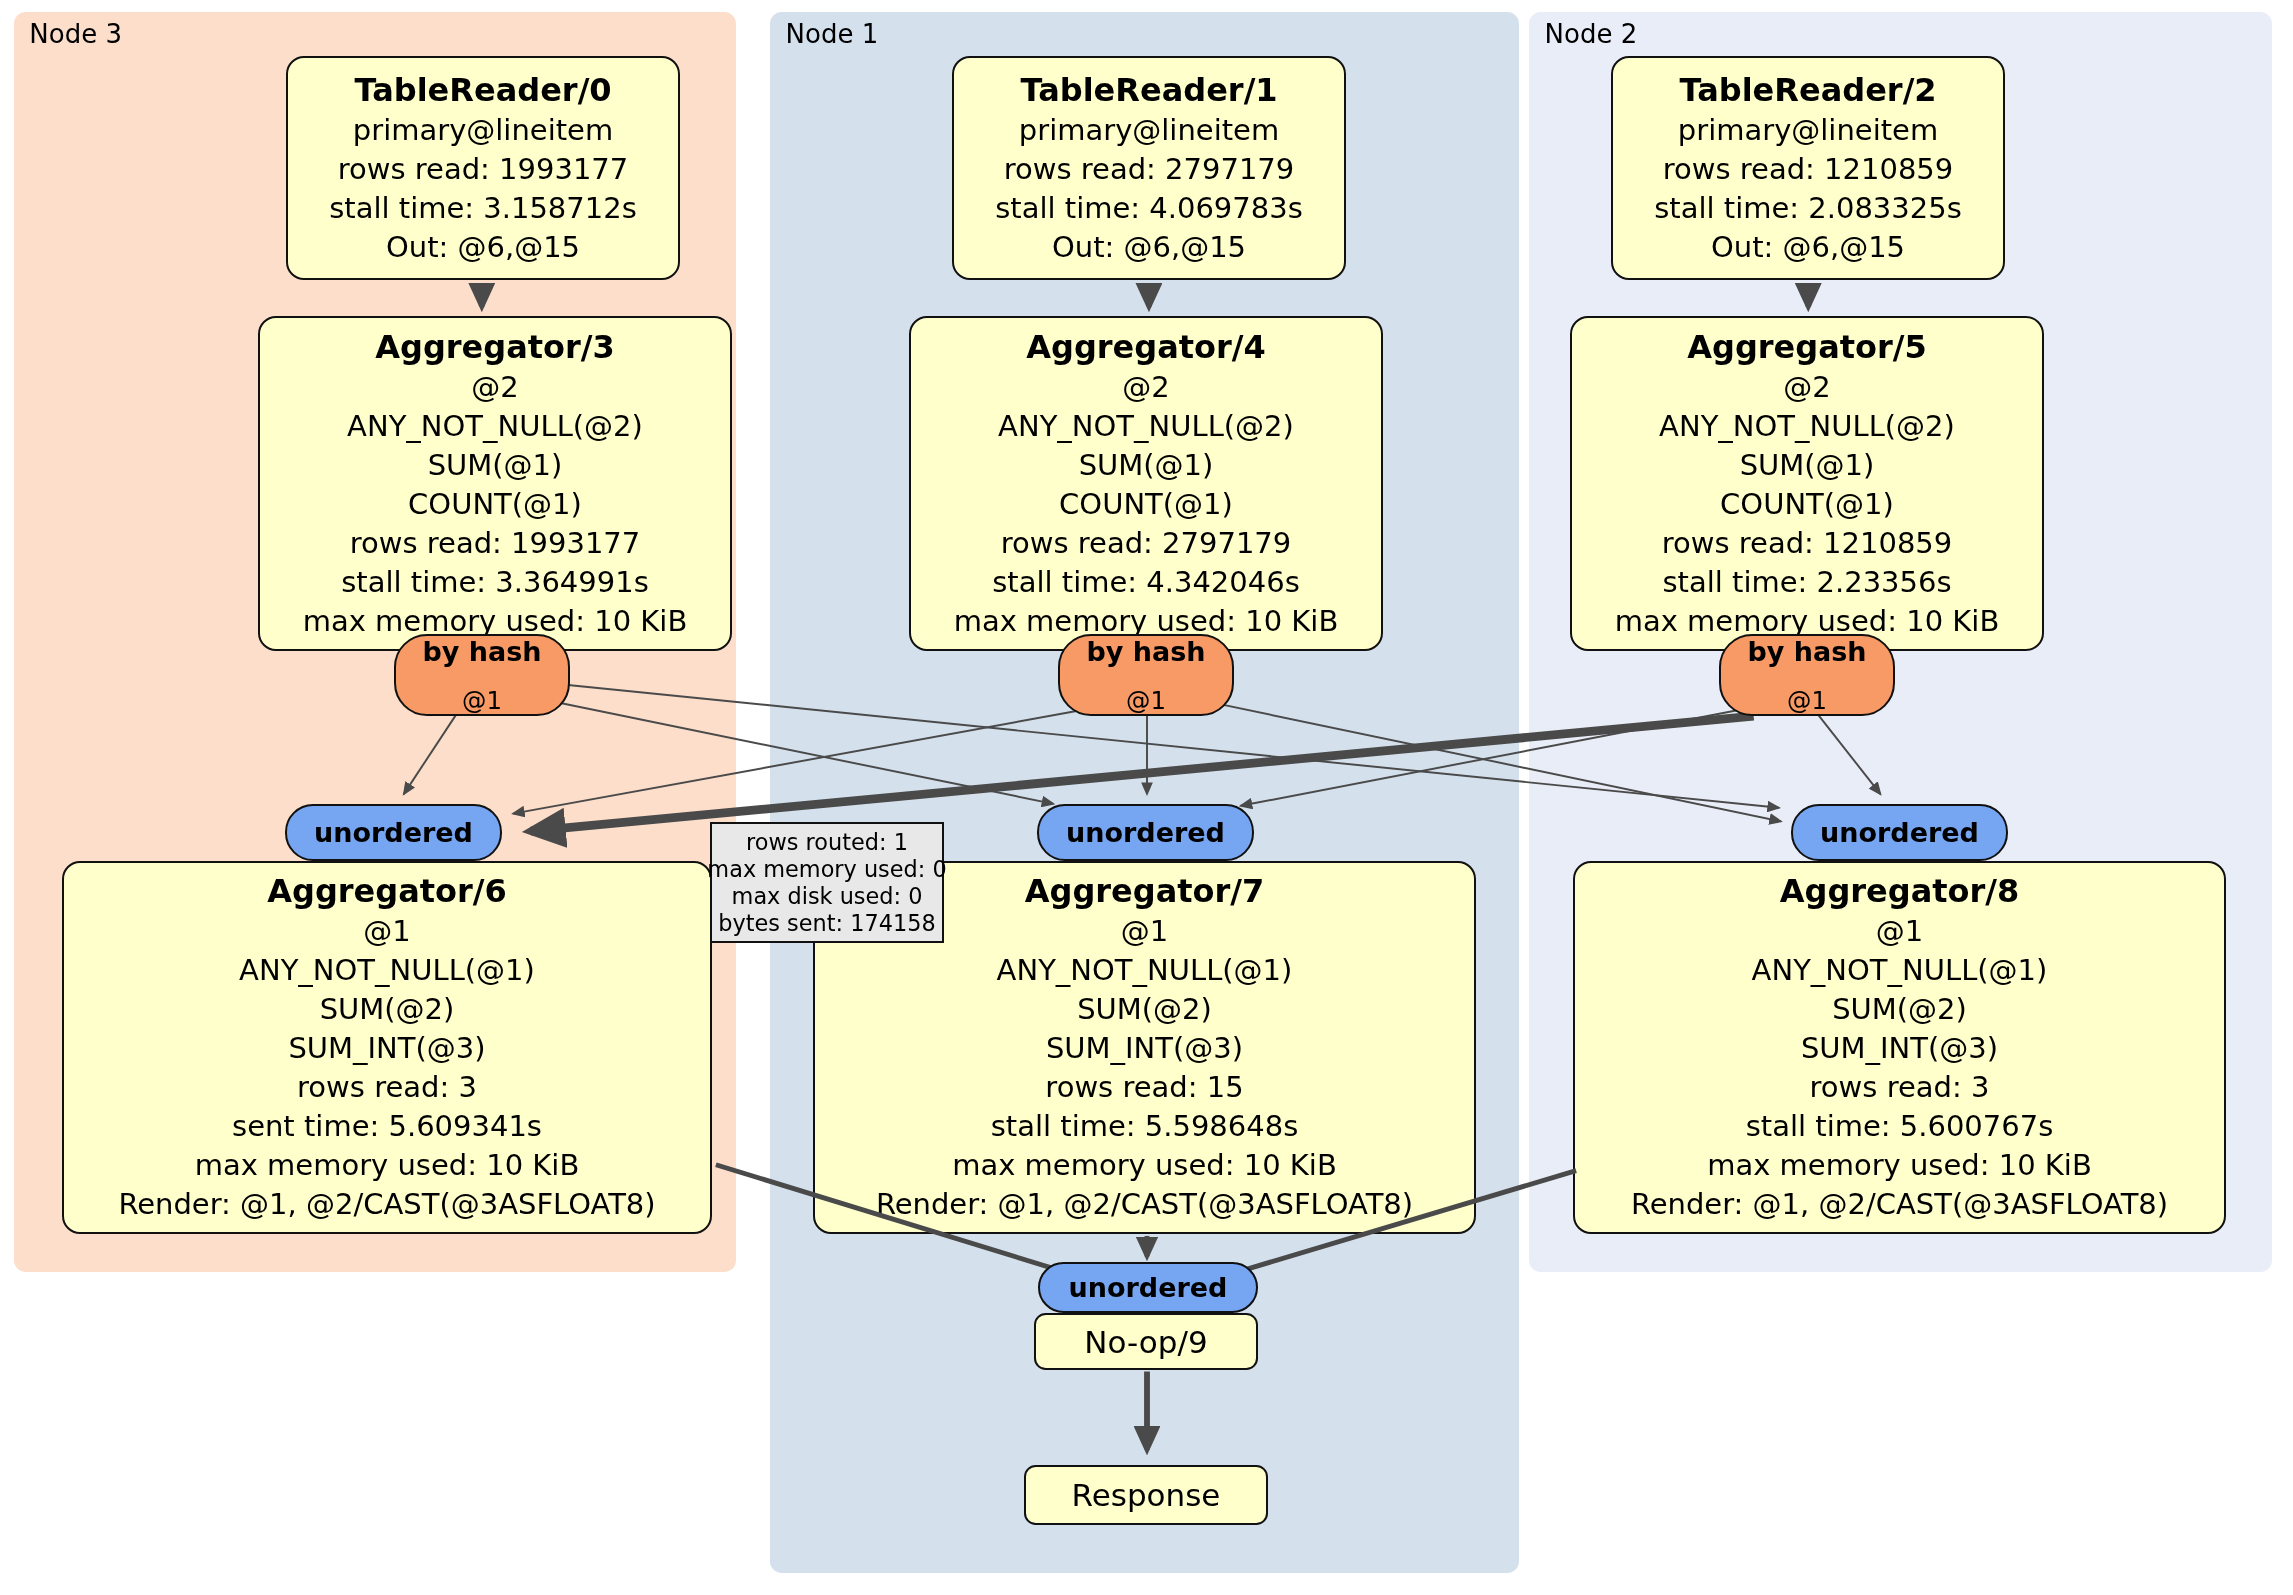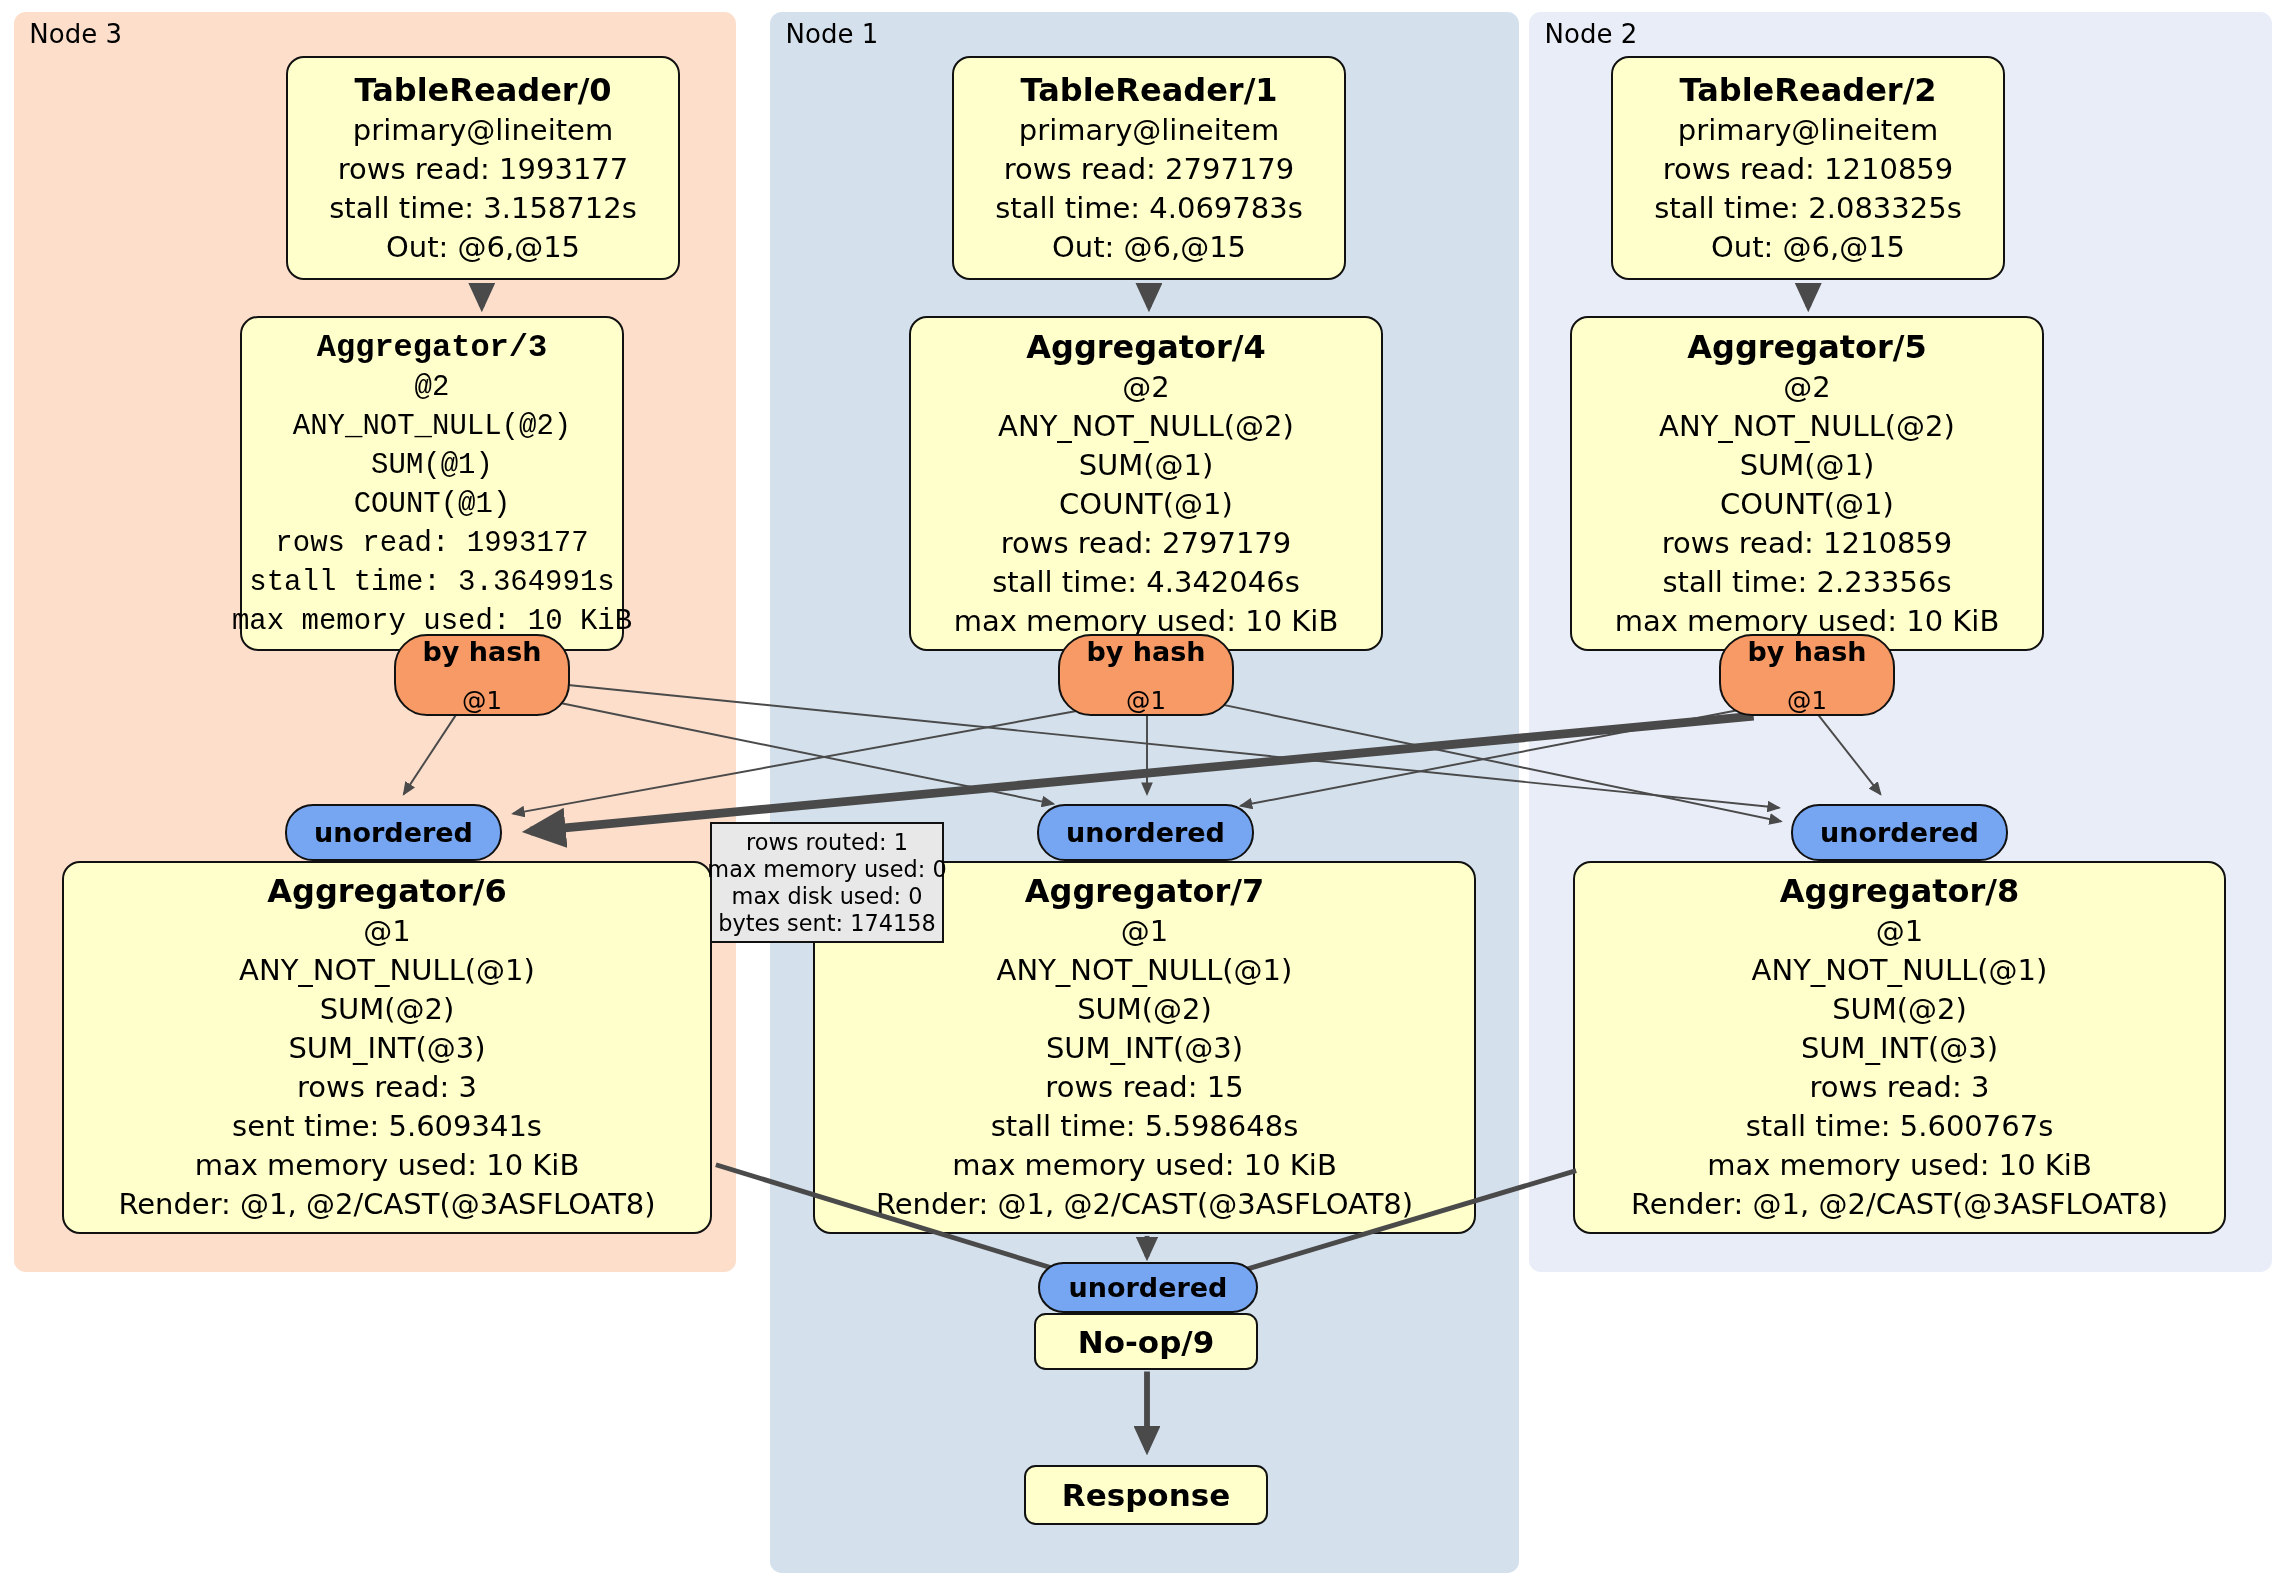--- a/index.html
+++ b/index.html
@@ -33,21 +33,21 @@
   .tooltip{
     position:absolute;left:710px;top:822px;width:234px;height:121px;
     background:#e8e8e8;border:2px solid #111;z-index:5;box-sizing:border-box;
     display:flex;flex-direction:column;justify-content:center;align-items:center;
     text-align:center;
   }
   .tline{font-size:22.4px;line-height:27px;white-space:nowrap;}
   .term-box{
     position:absolute;background:#ffffcc;border:2px solid #111;border-radius:11.7px;
     display:flex;justify-content:center;align-items:center;z-index:4;
-    font-size:31px;font-weight:bold;box-sizing:border-box;
+    font-size:31px;font-weight:normal;box-sizing:border-box;
   }
 </style>
 </head>
 <body>
 
 <div class="canvas">
 
   <div class="panel" style="left:13.7px;top:11.7px;width:722px;height:1260px;background:#fcdecb;">
     <div class="panel-label">Node 3</div>
   </div>
@@ -73,21 +73,21 @@
     <div class="pline">Out: @6,@15</div>
   </div>
   <div class="pbox" style="left:1611px;top:56px;width:394px;height:224px;">
     <div class="ptitle">TableReader/2</div>
     <div class="pline">primary@lineitem</div>
     <div class="pline">rows read: 1210859</div>
     <div class="pline">stall time: 2.083325s</div>
     <div class="pline">Out: @6,@15</div>
   </div>
 
-  <div class="pbox" style="left:240px;top:316px;width:384px;height:335px;font-family:Liberation Mono, monospace;">
+  <div class="pbox" style="left:258px;top:316px;width:474px;height:335px;">
     <div class="ptitle">Aggregator/3</div>
     <div class="pline">@2</div>
     <div class="pline">ANY_NOT_NULL(@2)</div>
     <div class="pline">SUM(@1)</div>
     <div class="pline">COUNT(@1)</div>
     <div class="pline">rows read: 1993177</div>
     <div class="pline">stall time: 3.364991s</div>
     <div class="pline">max memory used: 10 KiB</div>
   </div>
   <div class="pbox" style="left:909px;top:316px;width:474px;height:335px;">

